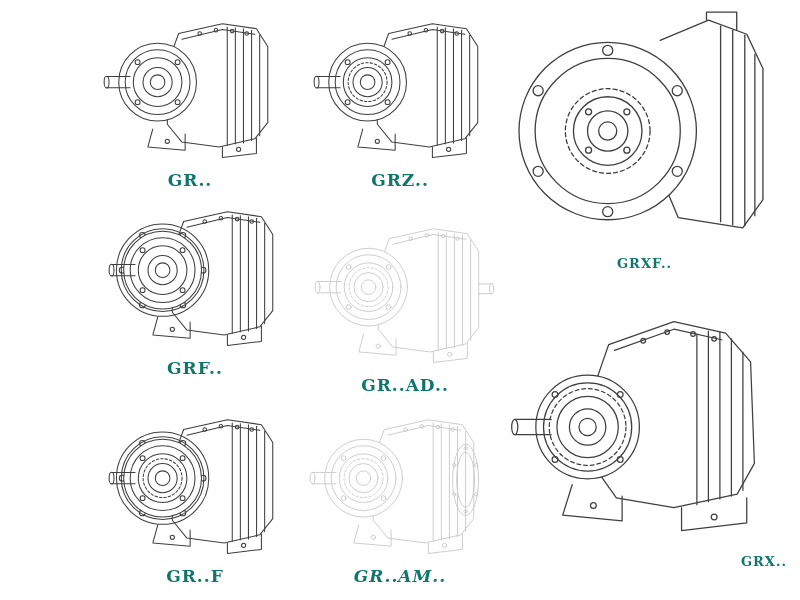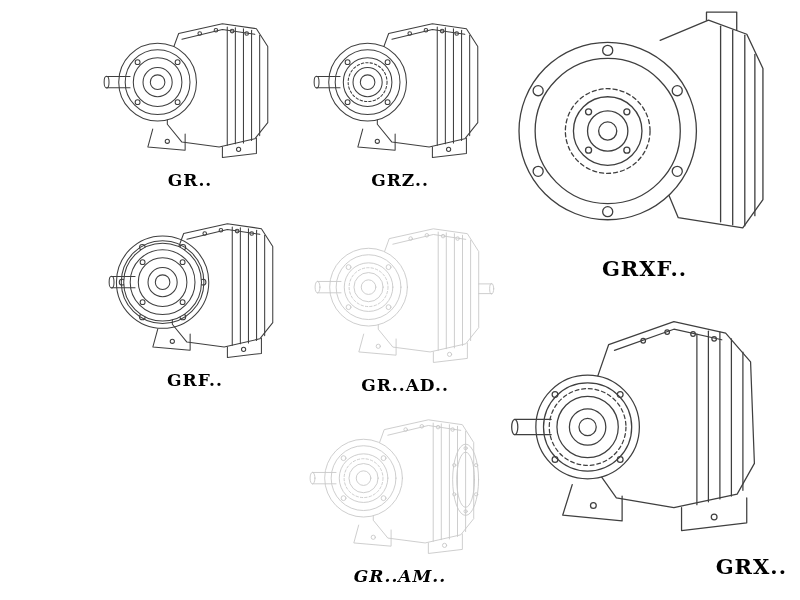--- a/index.html
+++ b/index.html
@@ -1,23 +1,23 @@
 <!DOCTYPE html>
 <html><head>
 <meta charset="utf-8">
 <style>
   html,body{margin:0;padding:0;background:#ffffff;}
   #page{position:relative;width:800px;height:600px;background:#ffffff;overflow:hidden;
         font-family:"DejaVu Serif","Liberation Serif",serif;}
   .cell{position:absolute;display:flex;flex-direction:column;align-items:center;}
   .cell svg{fill:none;stroke:#3f3f3f;stroke-width:1.3;stroke-linecap:round;stroke-linejoin:round;}
   .cell.faded svg{stroke:#c8c8c8;stroke-width:1.1;}
-  .caption{margin-top:2px;font-weight:bold;font-size:17px;letter-spacing:1px;color:#000000;
+  .caption{margin-top:2px;font-weight:bold;font-size:17px;letter-spacing:1px;color:#0f766e;
            text-align:center;white-space:nowrap;}
-  .caption.big{font-size:21px;}
+  .caption.big{font-size:13px;}
   #defs{position:absolute;width:0;height:0;overflow:hidden;}
 </style>
 </head>
 <body>
 
 <div id="page">
 
   <svg id="defs" aria-hidden="true">
     <defs>
 
@@ -156,37 +156,45 @@
     <figcaption class="caption">GRZ..</figcaption>
   </figure>
 
   <figure class="cell" style="left:502px;top:2px;width:285px;margin:0;">
     <svg viewBox="0 0 270 250" width="278" height="252">
       <use href="#gx-face"></use>
     </svg>
     <figcaption class="caption big">GRXF..</figcaption>
   </figure>
 
-  <figure class="cell" style="left:90px;top:206px;width:210px;margin:0;">
+  <figure class="cell" style="left:90px;top:194px;width:210px;margin:0;">
     <svg viewBox="0 0 220 200" width="200" height="162">
       <use href="#gx-flange"></use>
         <use href="#gx-base"></use>
     </svg>
     <figcaption class="caption">GRF..</figcaption>
   </figure>
 
   <figure class="cell faded" style="left:295px;top:206px;width:210px;margin:5px;">
     <svg viewBox="0 0 230 200" width="206" height="162">
       <use href="#gx-base"></use>
         <use href="#gx-teeth"></use>
         <use href="#gx-sideshaft"></use>
     </svg>
     <figcaption class="caption">GR..AD..</figcaption>
   </figure>
 
+  <figure class="cell" style="left:90px;top:402px;width:210px;margin:0;">
+    <svg viewBox="0 0 220 200" width="200" height="162">
+      <use href="#gx-flange"></use>
+        <use href="#gx-base"></use>
+        <use href="#gx-teeth"></use>
+    </svg>
+    <figcaption class="caption">GR..F</figcaption>
+  </figure>
 
   <figure class="cell faded" style="left:295px;top:402px;width:210px;margin:0;font-style:italic;">
     <svg viewBox="0 0 230 200" width="206" height="162">
       <use href="#gx-base"></use>
         <use href="#gx-teeth"></use>
         <use href="#gx-sideflange"></use>
     </svg>
     <figcaption class="caption">GR..AM..</figcaption>
   </figure>
 

